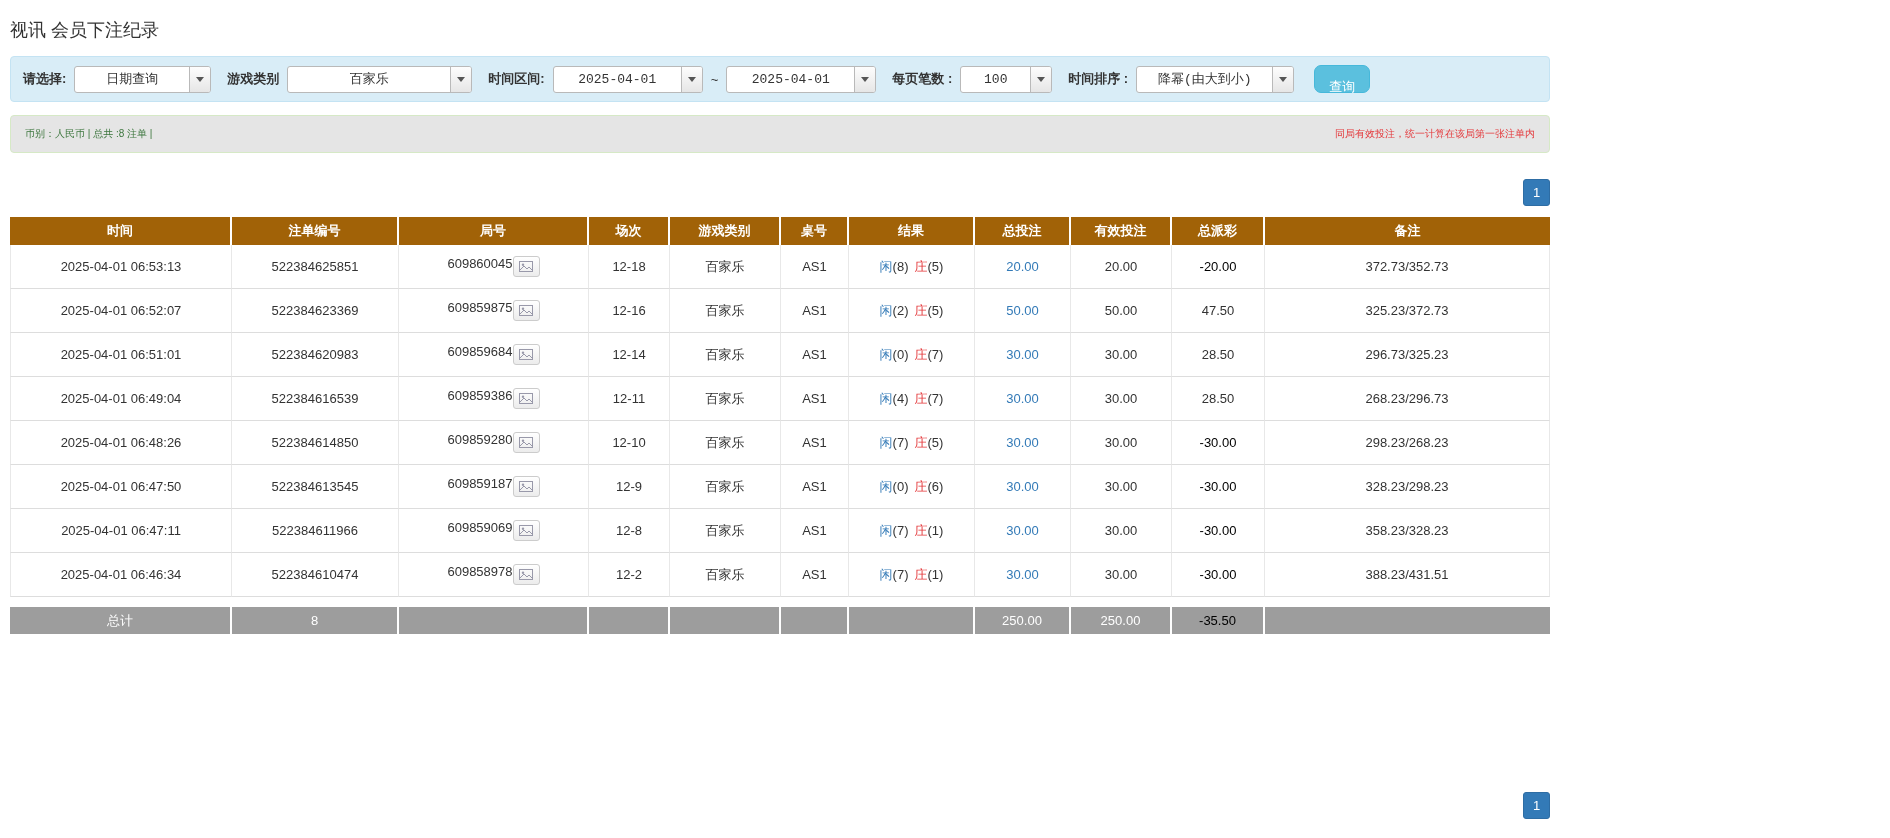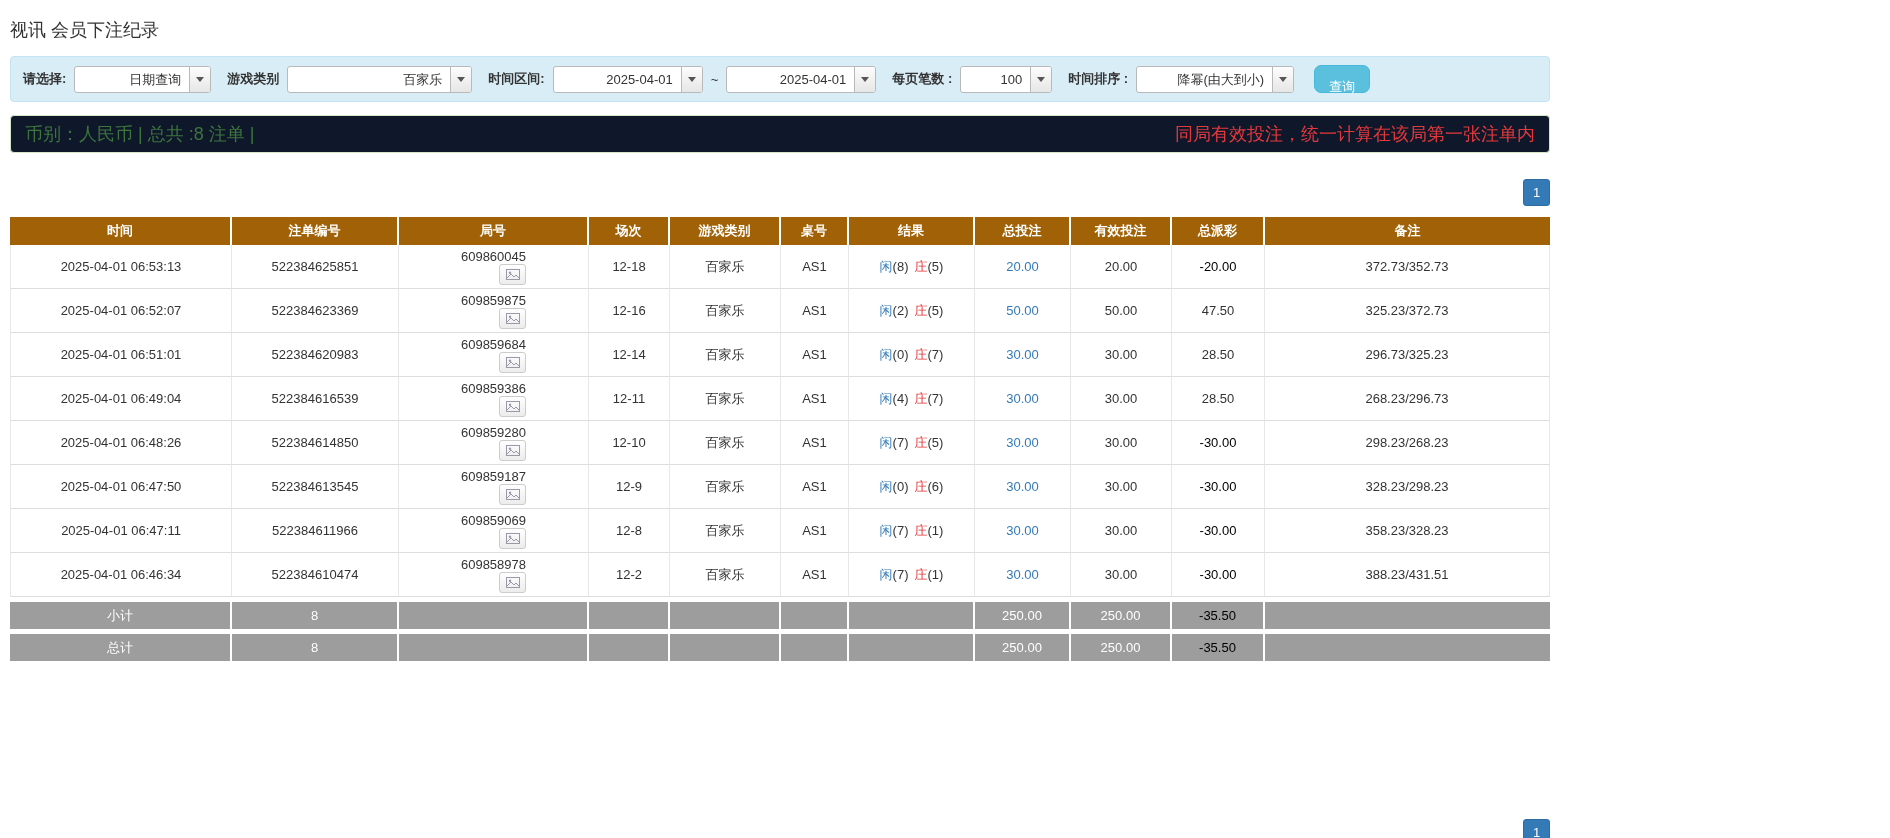--- a/index.html
+++ b/index.html
@@ -9,35 +9,35 @@
   .page-title { font-size:18px; font-weight:400; color:#333; padding-top:18px; }
 
   
   .filter-bar { margin-top:14px; height:46px; background:#d9edf7; border:1px solid #c4e3f3;
     border-radius:4px; display:flex; align-items:center; padding:0 12px; gap:8px; }
   .flabel { font-size:13px; font-weight:700; color:#333; white-space:nowrap; margin-left:8px; }
   .flabel:first-child { margin-left:0; }
   .combo { display:inline-flex; height:27px; background:#fff; border:1px solid #b9b9b9;
     border-radius:3px; overflow:hidden; align-items:stretch; cursor:pointer; }
   .combo-text { padding:0 8px; line-height:25px; font-size:13px; color:#333; flex:1;
-    white-space:nowrap; overflow:hidden; text-align:right; }
+    white-space:nowrap; overflow:hidden; text-align:center;font-family:Liberation Mono, monospace; }
   .combo-arrow { width:21px; border-left:1px solid #b9b9b9; background:linear-gradient(#fdfdfd,#e6e6e6);
     display:flex; align-items:center; justify-content:center; }
   .combo-arrow::after { content:''; border-left:4px solid transparent; border-right:4px solid transparent;
     border-top:5px solid #555; }
   .w-select{width:137px}.w-game{width:185px}.w-date{width:150px}.w-size{width:92px}.w-sort{width:158px}
   .tilde { font-size:13px; color:#333; }
   .btn-search { background:#5bc0de; border:1px solid #46b8da; color:#fff; font-size:13px;
     height:28px; padding:12px 14px; border-radius:7px; margin-left:12px; cursor:pointer;
     font-family:Liberation Mono, monospace; }
 
   
-  .summary-bar { margin-top:13px; height:38px; background:#0f172a; border:1px solid #d6e9c6;
+  .summary-bar { margin-top:13px; height:38px; background:#e5e5e5; border:1px solid #d6e9c6;
     border-radius:4px; display:flex; align-items:center; justify-content:space-between;
-    padding:0 14px; font-size:18px; }
+    padding:0 14px; font-size:10px; }
   .summary-left { color:#3c763d; }
   .summary-right { color:#e4393c; }
 
   
   .pager { display:flex; justify-content:flex-end; }
   .pager.top { margin-top:26px; }
   .pager.bottom { margin-top:158px; }
   .page-btn { min-width:27px; height:27px; line-height:25px; text-align:center; background:#337ab7;
     border:1px solid #2e6da4; color:#fff; font-size:13px; border-radius:3px; display:inline-block;
     cursor:pointer; }
@@ -54,21 +54,21 @@
   tr.foot td { background:#9d9d9d; color:#fff; height:27px; text-align:center;
     border:none; border-right:2px solid #fff; }
   tr.foot td:last-child { border-right:none; }
   tr.spacer td { height:5px; background:#fff; border:none; }
   .bet-blue { color:#337ab7; cursor:pointer; }
   .payout.neg { color:#000000; }
   .p-label { color:#337ab7; }
   .b-label { color:#e4393c; }
   .r-num { color:#333; }
   .result-gap { display:inline-block; width:6px; }
-  .round-wrap { display:inline-flex; align-items:flex-end; gap:0;flex-direction:column; }
+  .round-wrap { display:inline-flex; align-items:flex-start; gap:0; }
   .round-btn { display:inline-flex; align-items:center; justify-content:center; width:27px; height:21px;
     border:1px solid #ccc; border-radius:3px; background:linear-gradient(#fff,#ececec); cursor:pointer; }
 </style>
 </head>
 <body>
 
 <div class="page">
 
   <div class="page-title">视讯 会员下注纪录</div>
 
@@ -322,33 +322,20 @@
         <td>AS1</td>
         <td><span class="p-label">闲</span><span class="r-num">(7)</span><span class="result-gap"></span><span class="b-label">庄</span><span class="r-num">(1)</span></td>
         <td class="bet-blue">30.00</td>
         <td>30.00</td>
         <td class="payout neg">-30.00</td>
         <td>388.23/431.51</td>
       </tr>
       <tr class="spacer">
           <td colspan="11"></td>
         </tr>
-      <tr class="foot">
-        <td>小计</td>
-        <td>8</td>
-        <td></td>
-          <td></td>
-          <td></td>
-          <td></td>
-          <td></td>
-        <td>250.00</td>
-        <td>250.00</td>
-        <td class="payout neg">-35.50</td>
-        <td></td>
-      </tr>
       <tr class="spacer">
           <td colspan="11"></td>
         </tr>
       <tr class="foot">
         <td>总计</td>
         <td>8</td>
         <td></td>
           <td></td>
           <td></td>
           <td></td>

